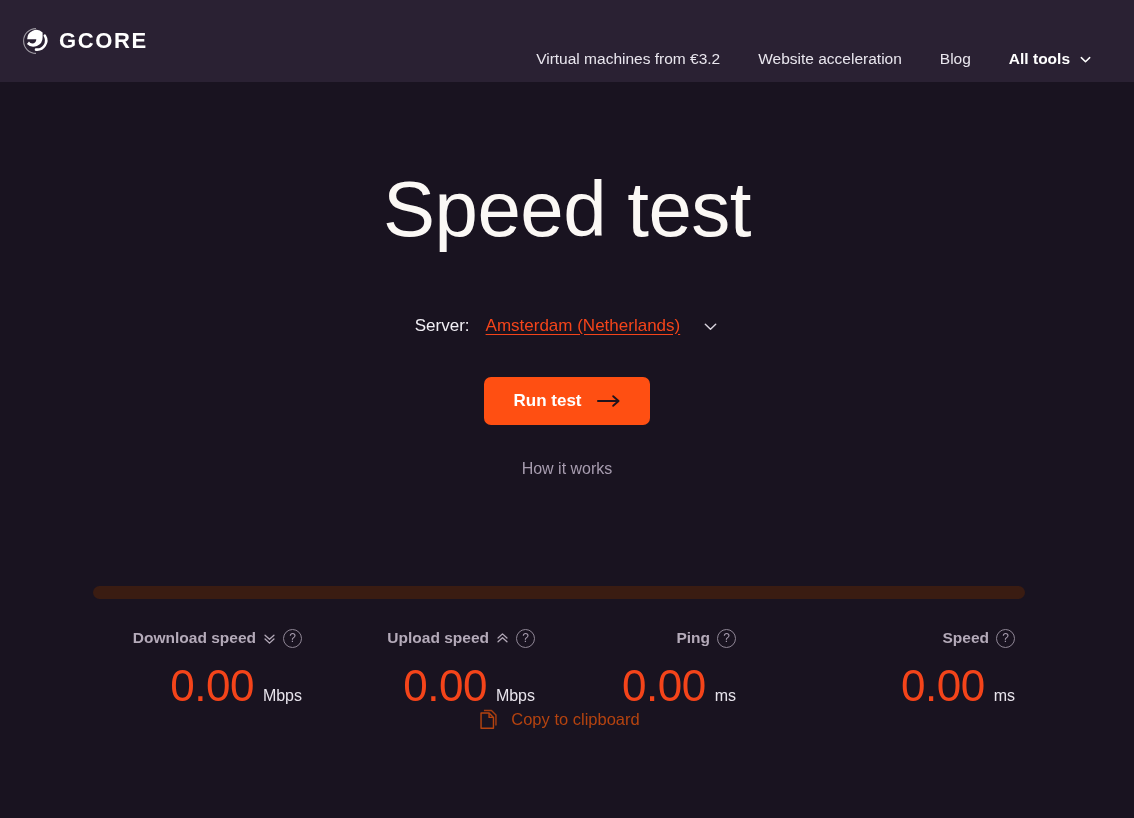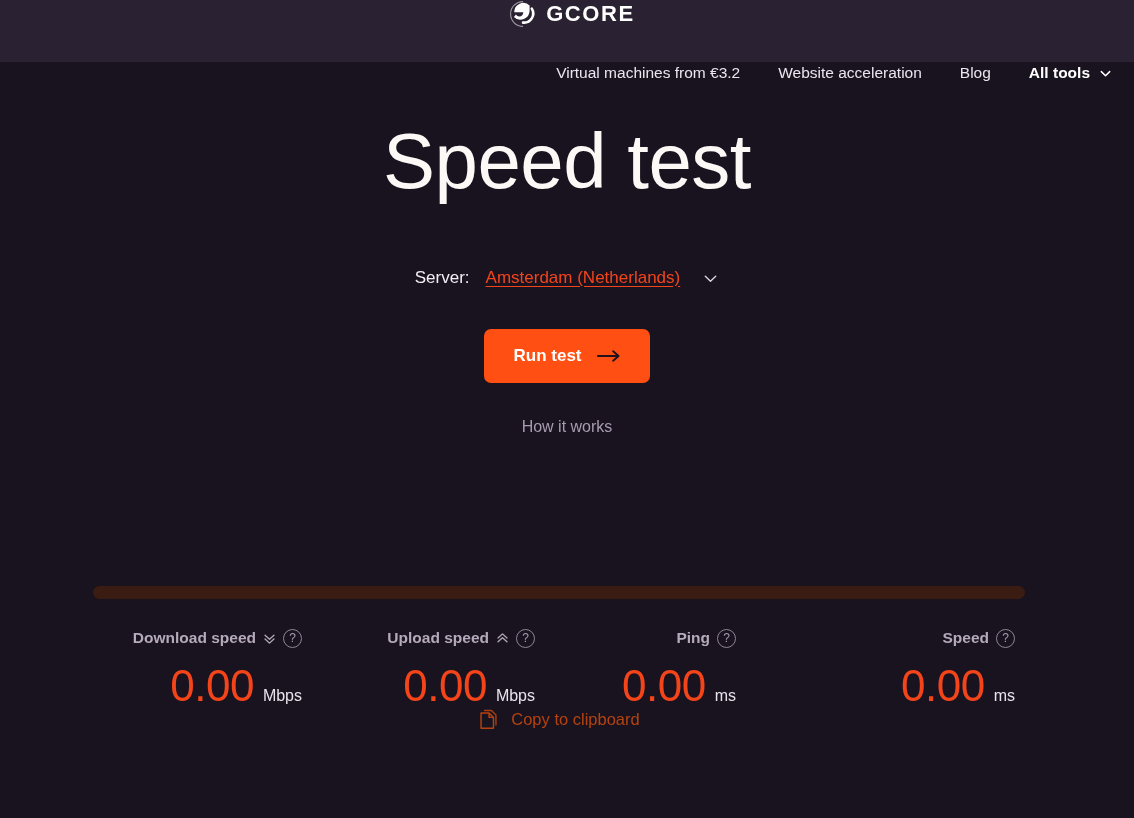--- a/index.html
+++ b/index.html
@@ -12,27 +12,26 @@
 
   body {
     background: #191320;
     font-family: "Liberation Sans", sans-serif;
     color: #ffffff;
     -webkit-font-smoothing: antialiased;
   }
 
   
   #site-header {
-    height: 62px;
+    height: 82px;
     background: #2a2133;
     display: flex;
     align-items: center;
-    padding: 0 12px 0 22px;
+    padding: 0 32px 0 22px;
     position: relative;
-    flex-direction: column;
   }
 
   #brand {
     display: flex;
     align-items: center;
     gap: 9px;
     text-decoration: none;
   }
   #brand .mark { width: 28px; height: 28px; display: block; }
   #brand .wordmark {
@@ -62,21 +61,21 @@
     color: #ffffff;
     display: flex;
     align-items: center;
     gap: 9px;
     justify-content: space-between;
   }
   .chev-sm { width: 13px; height: 13px; display: block; }
 
   
   #hero {
-    padding-top: 60px;
+    padding-top: 88px;
     text-align: center;
   }
 
   #page-title {
     font-size: 78px;
     line-height: 1;
     font-weight: 300;
     letter-spacing: -0.5px;
     color: #fbf8f5;
   }
@@ -104,21 +103,21 @@
     color: #f4441a;
     text-decoration: underline;
     text-underline-offset: 3px;
     font-weight: 400;
   }
   .chev-md { width: 17px; height: 17px; display: block; }
 
   #run-test-button {
     margin: 41px auto 0;
     width: 166px;
-    height: 54px;
+    height: 48px;
     background: #ff4f12;
     border: none;
     border-radius: 7px;
     color: #ffffff;
     font-family: "Liberation Sans", sans-serif;
     font-size: 17px;
     font-weight: 700;
     display: flex;
     align-items: center;
     justify-content: center;

